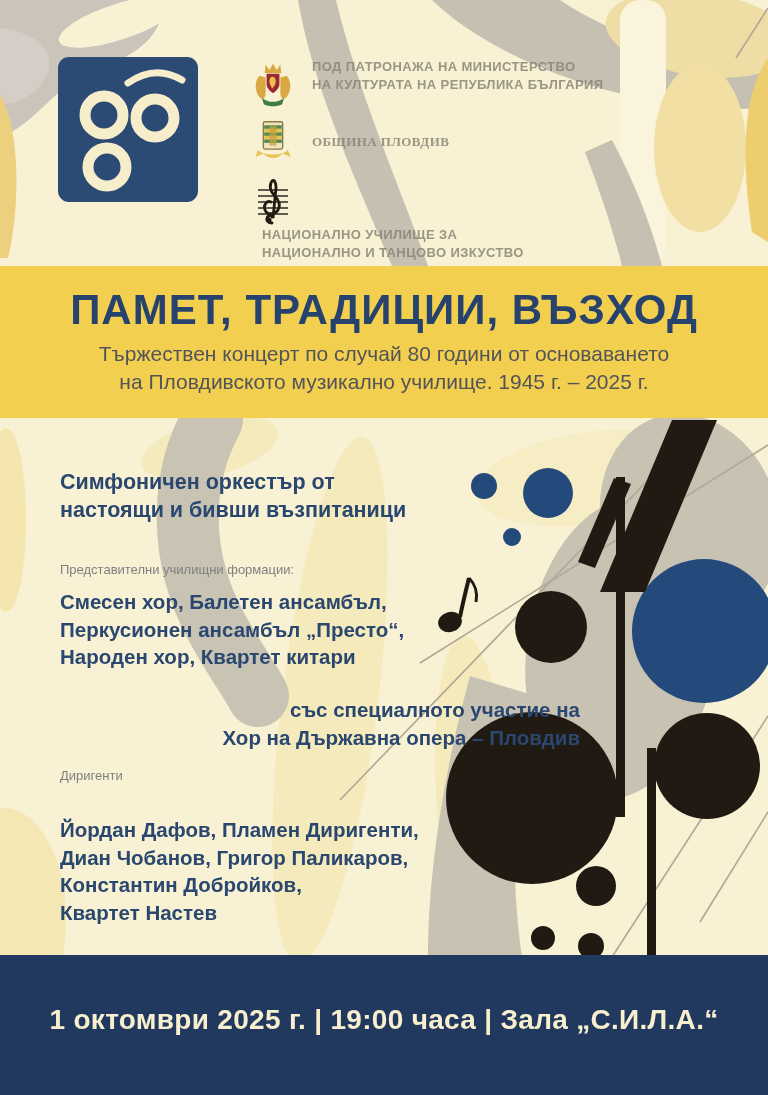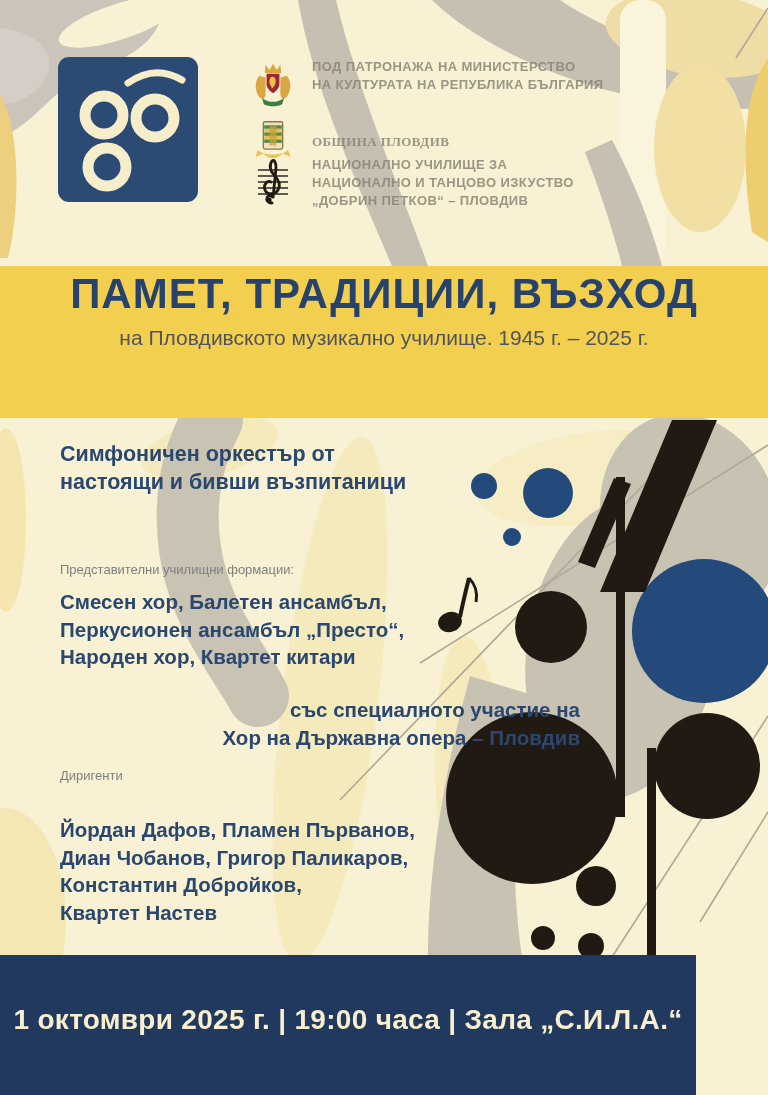--- a/index.html
+++ b/index.html
@@ -10,49 +10,49 @@
   }
   .bg{position:absolute;left:0;top:0;z-index:0;}
   .layer{position:absolute;z-index:2;}
 
   
   .badge{left:58px;top:57px;width:140px;height:145px;}
   .org-rows{left:248px;top:58px;width:460px;}
   .org-row{position:absolute;display:flex;align-items:flex-start;}
   .org-row-1{top:0;}
   .org-row-2{top:60px;align-items:center;font-family:Liberation Serif, serif;}
-  .org-row-3{top:98px;}
+  .org-row-3{top:118px;flex-direction:column;}
   .org-icon{width:50px;display:flex;justify-content:center;flex:0 0 50px;}
   .org-text{margin-left:14px;font-size:13px;line-height:18px;letter-spacing:.4px;
     color:#8b8578;font-weight:bold;opacity:.85;}
   .org-text span{display:block;}
   .org-row-2 .org-text{margin-top:0;}
 
   
   .banner{left:0;top:266px;width:768px;height:152px;background:#f2cf4f;text-align:center;}
-  .title{margin:0;padding-top:4px;font-size:42px;font-weight:bold;letter-spacing:1px;
+  .title{margin:0;padding-top:20px;font-size:42px;font-weight:bold;letter-spacing:1px;
     color:#27436d;font-family:"Liberation Sans",sans-serif;}
   .subtitle{margin:6px 0 0 0;font-size:21px;line-height:28px;color:#53545а;
     color:#53545a;font-weight:normal;}
   .subtitle span{display:block;}
 
   
   .text-block{left:60px;width:520px;color:#2a4770;font-weight:bold;
     font-size:21px;line-height:28px;}
   .text-block span{display:block;}
-  .blk-orchestra{top:440px;font-size:21.5px;}
+  .blk-orchestra{top:468px;font-size:21.5px;}
   .label{left:60px;color:#7e7f81;font-weight:normal;font-size:13px;}
   .lbl-formations{top:562px;}
   .blk-formations{top:588px;font-size:20.5px;line-height:27.5px;}
   .blk-special{top:696px;font-size:20.5px;line-height:27.5px;text-align:right;}
   .lbl-conductors{top:768px;}
   .blk-conductors{top:816px;font-size:20.5px;line-height:27.5px;}
 
   
-  .footer-bar{left:0;top:955px;width:696px;height:140px;background:#21395f;
+  .footer-bar{left:0;top:955px;width:768px;height:140px;background:#21395f;
     display:flex;align-items:center;justify-content:center;padding-bottom:10px;box-sizing:border-box;}
   .footer-text{color:#f7efcd;font-size:28px;font-weight:bold;letter-spacing:.3px;}
 </style>
 </head>
 <body>
 
 <div class="poster">
 
   <svg class="bg" width="768" height="1095" viewBox="0 0 768 1095">
 
@@ -189,20 +189,21 @@
         <span>НАЦИОНАЛНО УЧИЛИЩЕ ЗА</span>
         <span>НАЦИОНАЛНО И ТАНЦОВО ИЗКУСТВО</span>
         <span>„ДОБРИН ПЕТКОВ“ – ПЛОВДИВ</span>
       </div>
     </div>
   </div>
 
   <div class="layer banner">
     <h1 class="title">ПАМЕТ, ТРАДИЦИИ, ВЪЗХОД</h1>
     <p class="subtitle">
+      <span>Тържествен концерт по случай 80 години от основаването</span>
       <span>на Пловдивското музикално училище. 1945 г. – 2025 г.</span>
     </p>
   </div>
 
   <div class="layer text-block blk-orchestra">
     <span>Симфоничен оркестър от</span>
     <span>настоящи и бивши възпитаници</span>
   </div>
 
   <div class="layer label lbl-formations">Представителни училищни формации:</div>
@@ -214,21 +215,21 @@
   </div>
 
   <div class="layer text-block blk-special">
     <span>със специалното участие на</span>
     <span>Хор на Държавна опера – Пловдив</span>
   </div>
 
   <div class="layer label lbl-conductors">Диригенти</div>
 
   <div class="layer text-block blk-conductors">
-    <span>Йордан Дафов, Пламен Първанов,</span>
+    <span>Йордан Дафов, Пламен Диригенти,</span>
     <span>Диан Чобанов, Григор Паликаров,</span>
     <span>Константин Добройков,</span>
     <span>Квартет Настев</span>
   </div>
 
   <div class="layer footer-bar">
     <span class="footer-text">1 октомври 2025 г. | 19:00 часа | Зала „С.И.Л.А.“</span>
   </div>
 
 </div>

